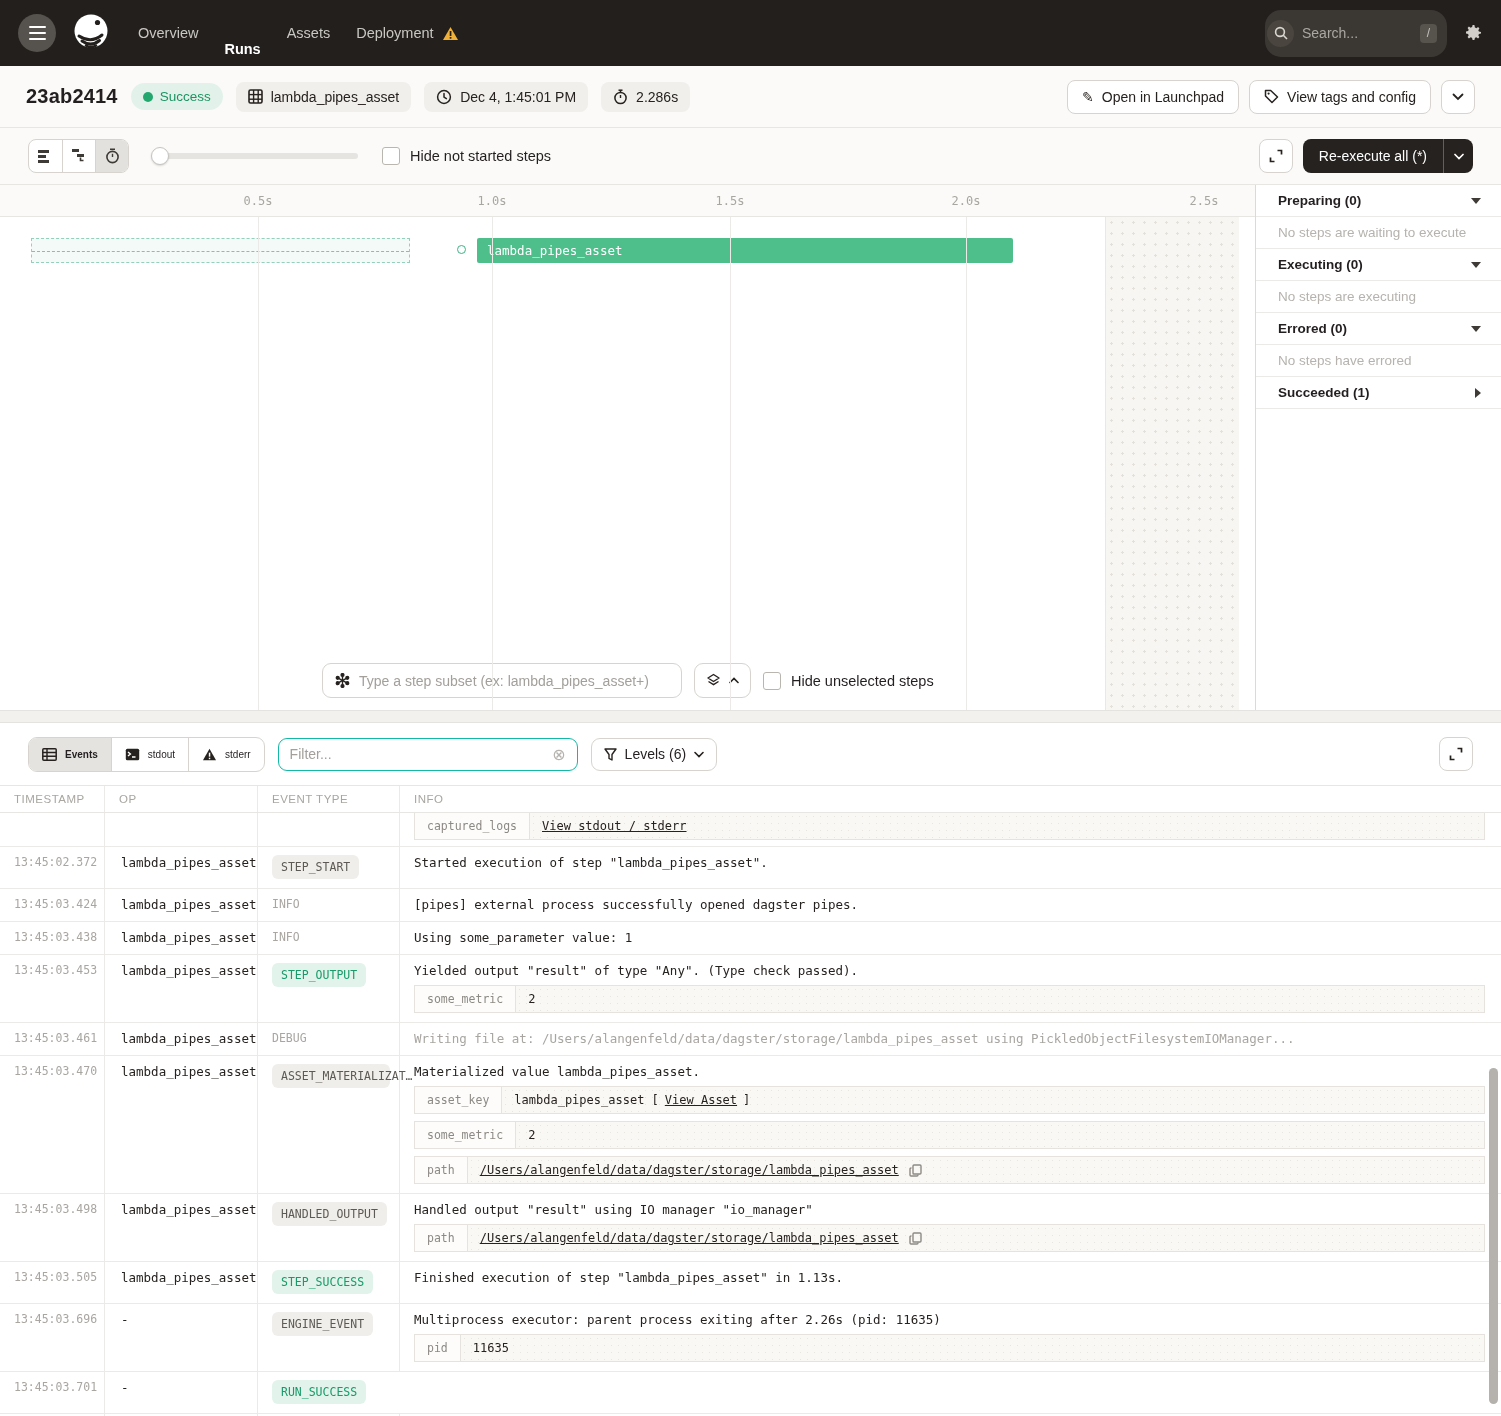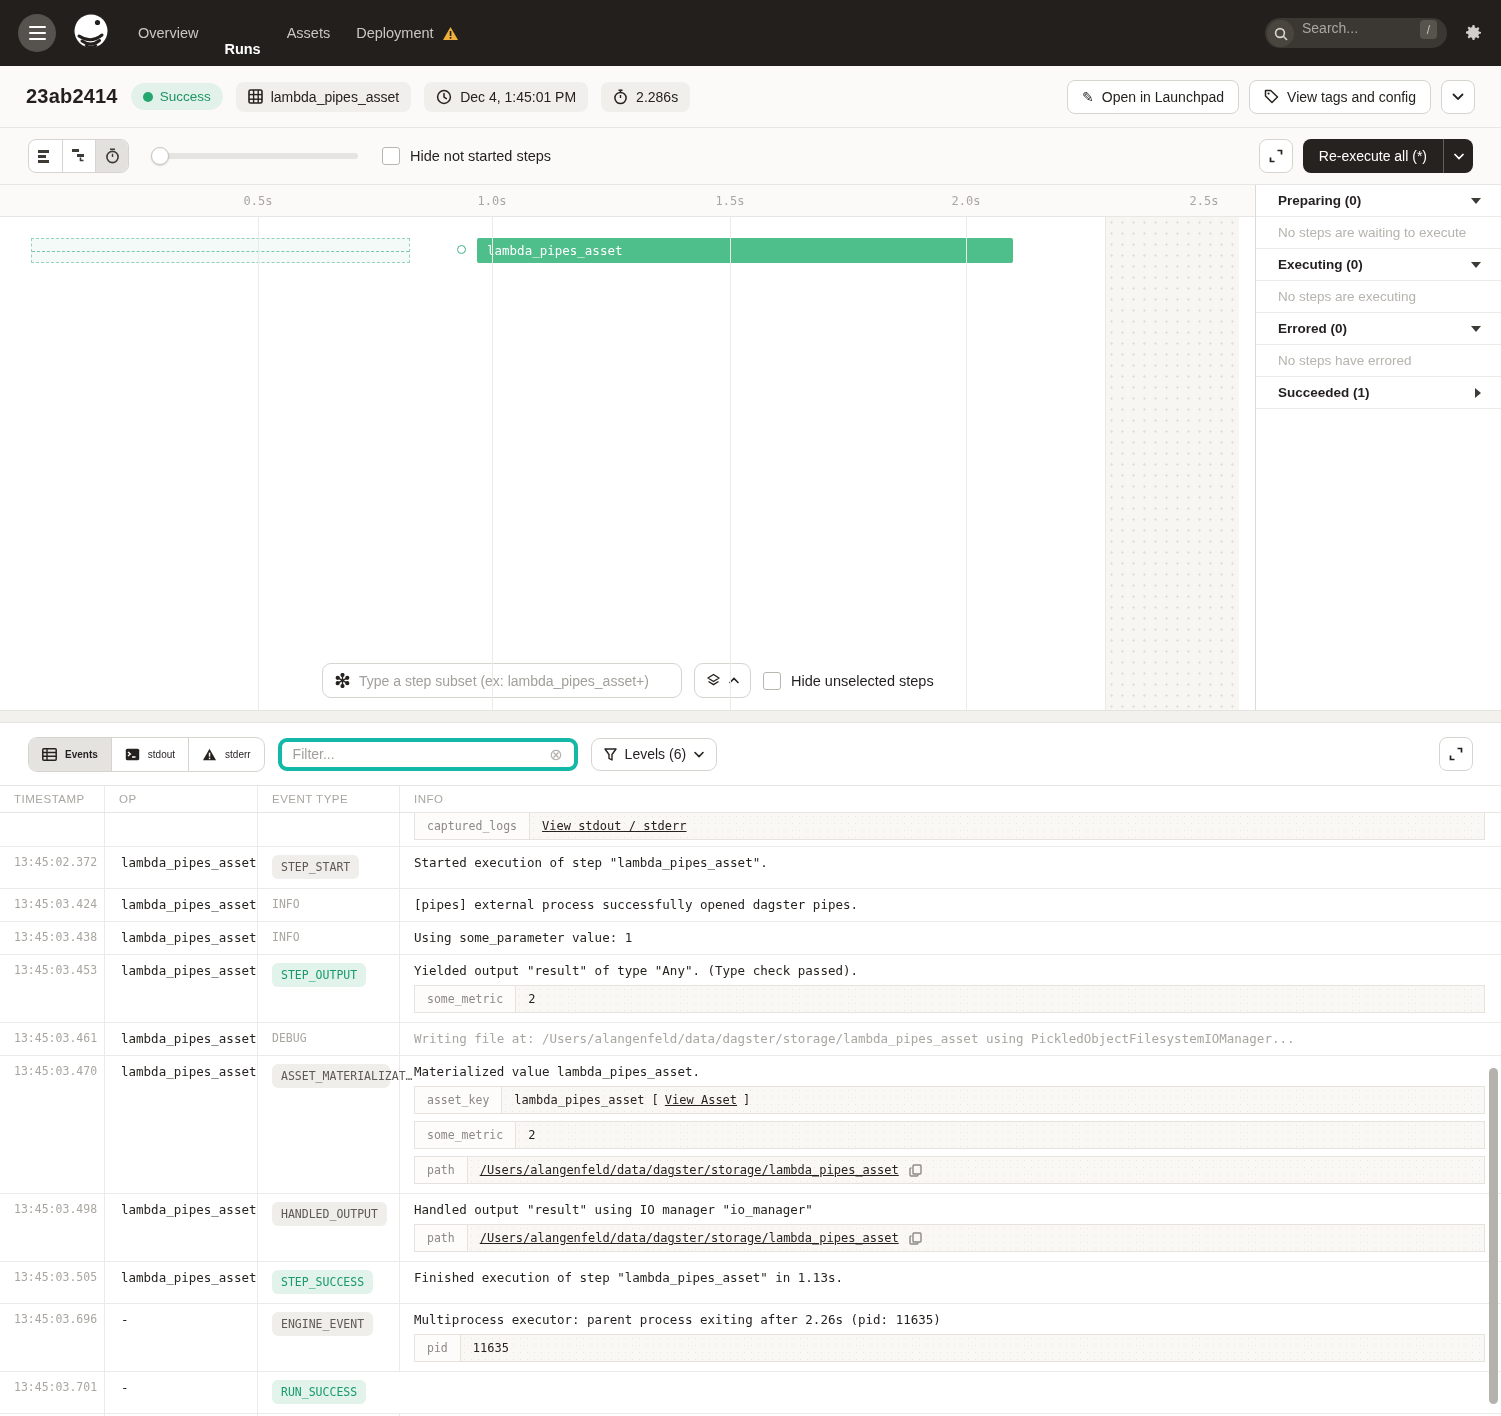--- a/index.html
+++ b/index.html
@@ -11,22 +11,22 @@
 
   
   .topnav { height:66px; background:#221f1d; display:flex; align-items:center; padding:0 18px; }
   .hamburger { width:38px; height:38px; border-radius:50%; background:#56524d; display:flex;
                flex-direction:column; justify-content:center; align-items:center; gap:3.5px; cursor:pointer; }
   .hamburger span { width:17px; height:2.4px; background:#fff; border-radius:2px; }
   .logo { margin-left:14px; }
   .nav-links { display:flex; align-items:center; margin-left:26px; gap:26px; }
   .nav-link { color:#c9c7c2; font-size:14.5px; cursor:pointer; display:flex; align-items:center; gap:8px; }
   .nav-link.active { color:#fff; font-weight:bold;margin-top:31px; }
-  .search-pill { margin-left:auto; width:182px; height:30px; border-radius:16px; background:#3b3834;
-                 display:flex; padding:2px; color:#aaa7a2; font-size:14px; }
+  .search-pill { margin-left:auto; width:182px; height:47px; border-radius:16px; background:#3b3834;
+                 display:flex; align-items:center; padding:2px; color:#aaa7a2; font-size:14px; }
   .search-circle { width:27px; height:27px; border-radius:50%; background:#4a463f; display:flex;
                    align-items:center; justify-content:center; }
   .search-text { margin-left:8px; flex:1; }
   .slash-key { width:17px; height:19px; background:#57534d; border-radius:4px; color:#c6c3be;
                font-size:12px; display:flex; align-items:center; justify-content:center; margin-right:8px; }
   .gear { margin-left:16px; cursor:pointer; display:flex; }
 
   
   .runheader { height:62px; display:flex; align-items:center; padding:0 26px; gap:13px;
                border-bottom:1px solid #e8e6e2; background:#fbfaf8; }
@@ -102,21 +102,21 @@
   .split { height:13px; background:#f3f1ee; border-top:1px solid #e5e3df; border-bottom:1px solid #e5e3df; }
 
   
   .events { height:693px; background:#fff; position:relative; overflow:hidden; }
   .etoolbar { height:62px; display:flex; align-items:center; padding:0 28px; gap:13px; }
   .tabseg { display:flex; border:1px solid #d7d4cf; border-radius:9px; overflow:hidden; background:#fff; }
   .tab { height:33px; display:flex; align-items:center; gap:8px; padding:0 13px; font-size:10px;
          border-left:1px solid #d7d4cf; cursor:pointer; }
   .tab:first-child { border-left:none; }
   .tab.active { background:#e5e3df; font-weight:bold; }
-  .filterbox { width:300px; height:33px; border:4px solid #14b8a6; border-radius:9px; background:#fff;
+  .filterbox { width:300px; height:33px; border:1px solid #14b8a6; border-radius:9px; background:#fff;
                display:flex; align-items:center; padding:0 11px; }
   .filterbox input { border:none; outline:none; flex:1; font-size:14px; background:transparent; }
   .filterbox input::placeholder { color:#a3a09b; }
   .clear-x { color:#b6b3ae; font-size:16px; cursor:pointer; }
   .levels-btn { height:33px; border:1px solid #d7d4cf; border-radius:9px; background:#fff; display:flex;
                 align-items:center; gap:8px; padding:0 12px; font-size:14px; cursor:pointer; }
   .etool-right { margin-left:auto; }
 
   .ehead { display:grid; grid-template-columns:105px 153px 142px 1fr; height:28px;
            border-top:1px solid #e8e6e2; border-bottom:1px solid #e8e6e2; align-items:center;

